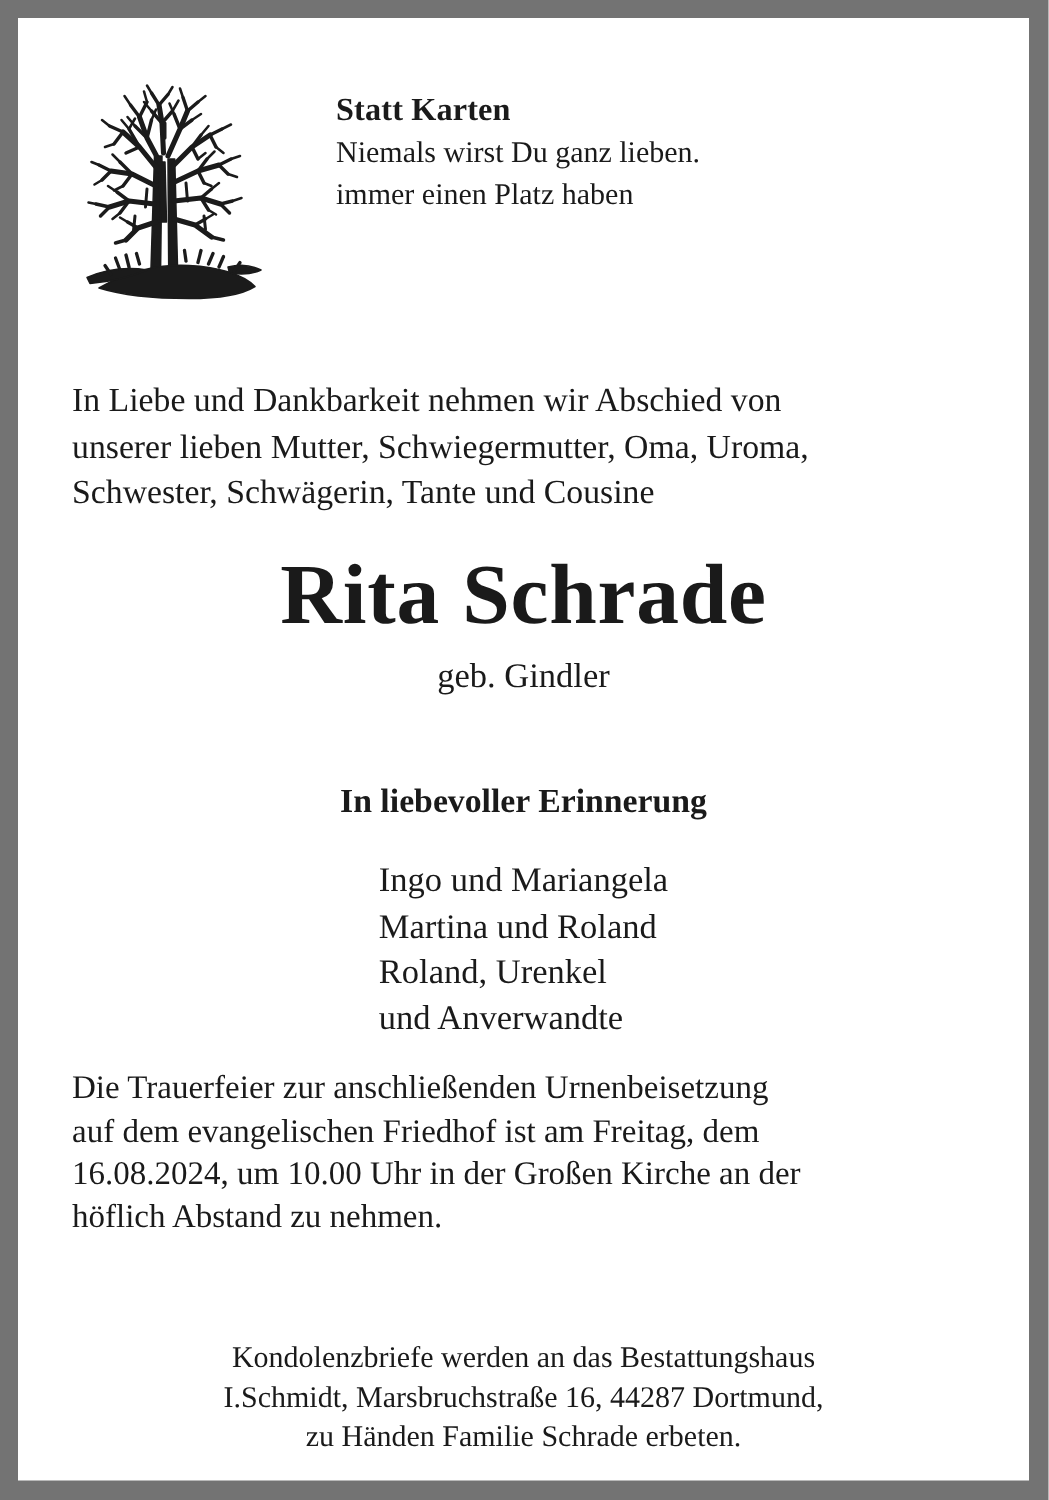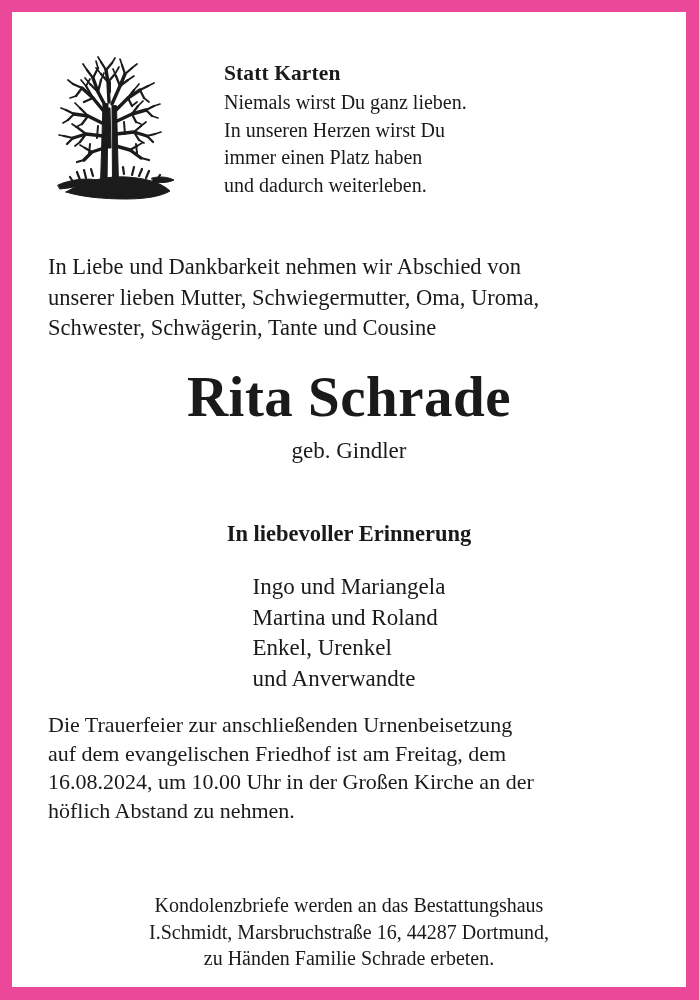--- a/index.html
+++ b/index.html
@@ -12,21 +12,21 @@
     height: 1000px;
     overflow: hidden;
     font-family: "Liberation Serif", "DejaVu Serif", serif;
   }
 
   #notice {
     position: relative;
     width: 699px;
     height: 1000px;
     box-sizing: border-box;
-    background: #ec4899;
+    background: #737373;
     padding: 12px 13px 13px 12px;
   }
 
   #paper {
     position: relative;
     width: 100%;
     height: 100%;
     box-sizing: border-box;
     background: #ffffff;
     color: #1a1a1a;
@@ -301,44 +301,42 @@
                 <path d="M28 131 L24 125"></path>
               <path d="M110 129 L114 123"></path>
             </g>
           </g>
         </svg>
       </div>
 
       <div id="verse-block">
         <div class="verse-heading">Statt Karten</div>
         <p class="verse-line">Niemals wirst Du ganz lieben.</p>
-        <p class="verse-line">In unseren Herzen wirst Du</p>
         <p class="verse-line">immer einen Platz haben</p>
-        <p class="verse-line">und dadurch weiterleben.</p>
       </div>
     </div>
 
     <div id="intro">
       <p>In Liebe und Dankbarkeit nehmen wir Abschied von</p>
       <p>unserer lieben Mutter, Schwiegermutter, Oma, Uroma,</p>
       <p class="last-line">Schwester, Schwägerin, Tante und Cousine</p>
     </div>
 
     <div id="name-block">
       <div id="deceased-name">Rita Schrade</div>
       <div id="maiden-name">geb. Gindler</div>
     </div>
 
     <div id="remembrance">In liebevoller Erinnerung</div>
 
     <div id="survivors">
       <div id="survivors-inner">
         <div>Ingo und Mariangela</div>
         <div>Martina und Roland</div>
-        <div>Enkel, Urenkel</div>
+        <div>Roland, Urenkel</div>
         <div>und Anverwandte</div>
       </div>
     </div>
 
     <div id="funeral">
       <p>Die Trauerfeier zur anschließenden Urnenbeisetzung</p>
       <p>auf dem evangelischen Friedhof ist am Freitag, dem</p>
       <p>16.08.2024, um 10.00 Uhr in der Großen Kirche an der</p>
       <p class="flush">höflich Abstand zu nehmen.</p>
     </div>

